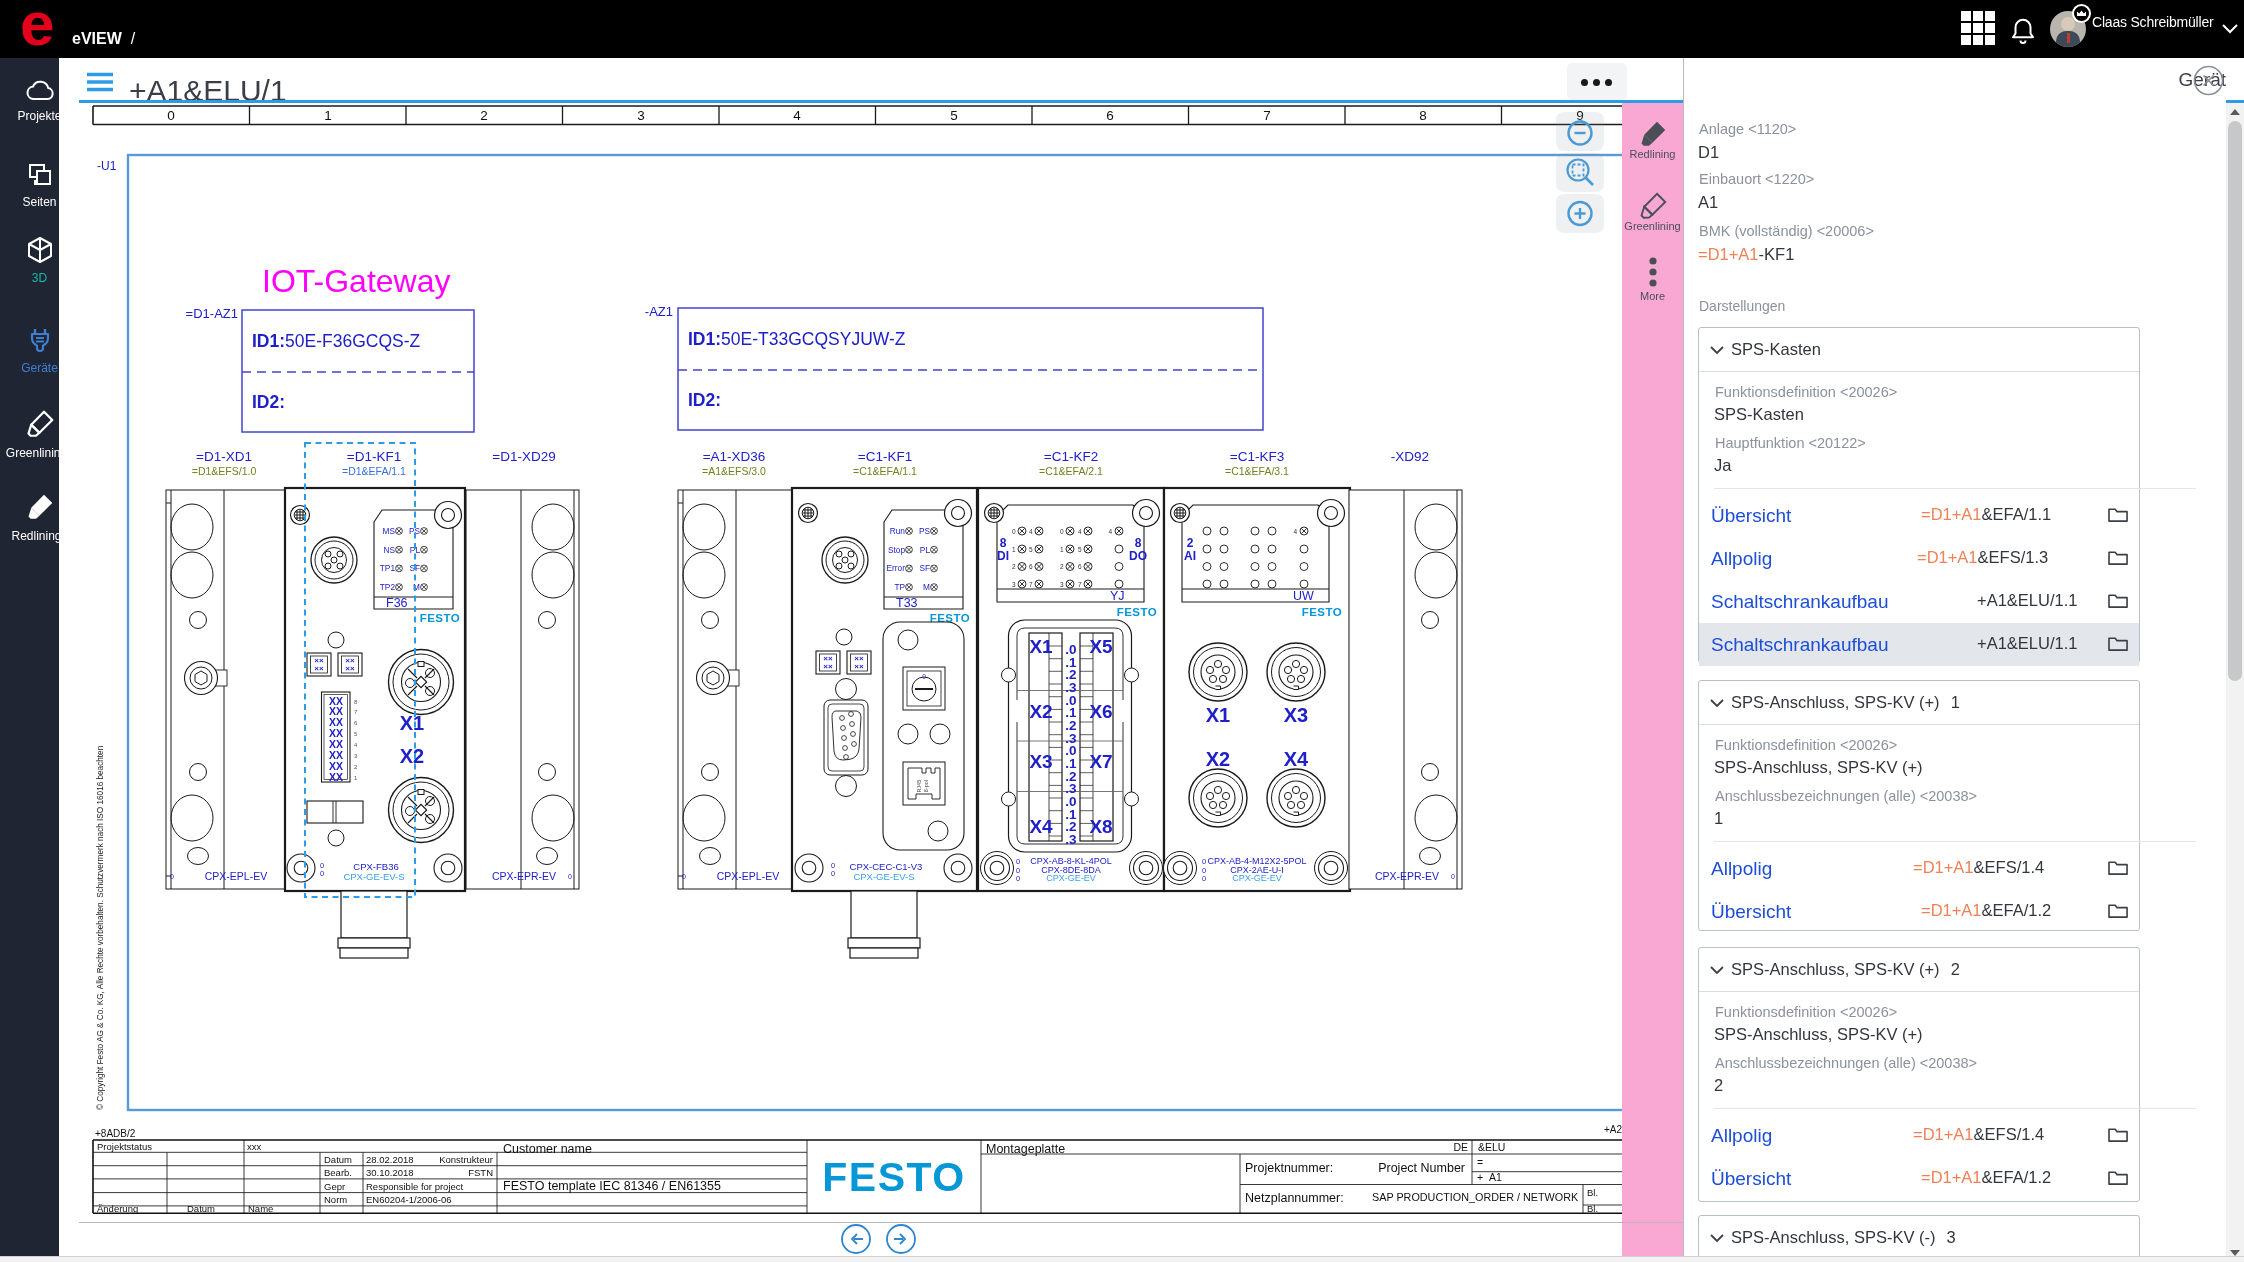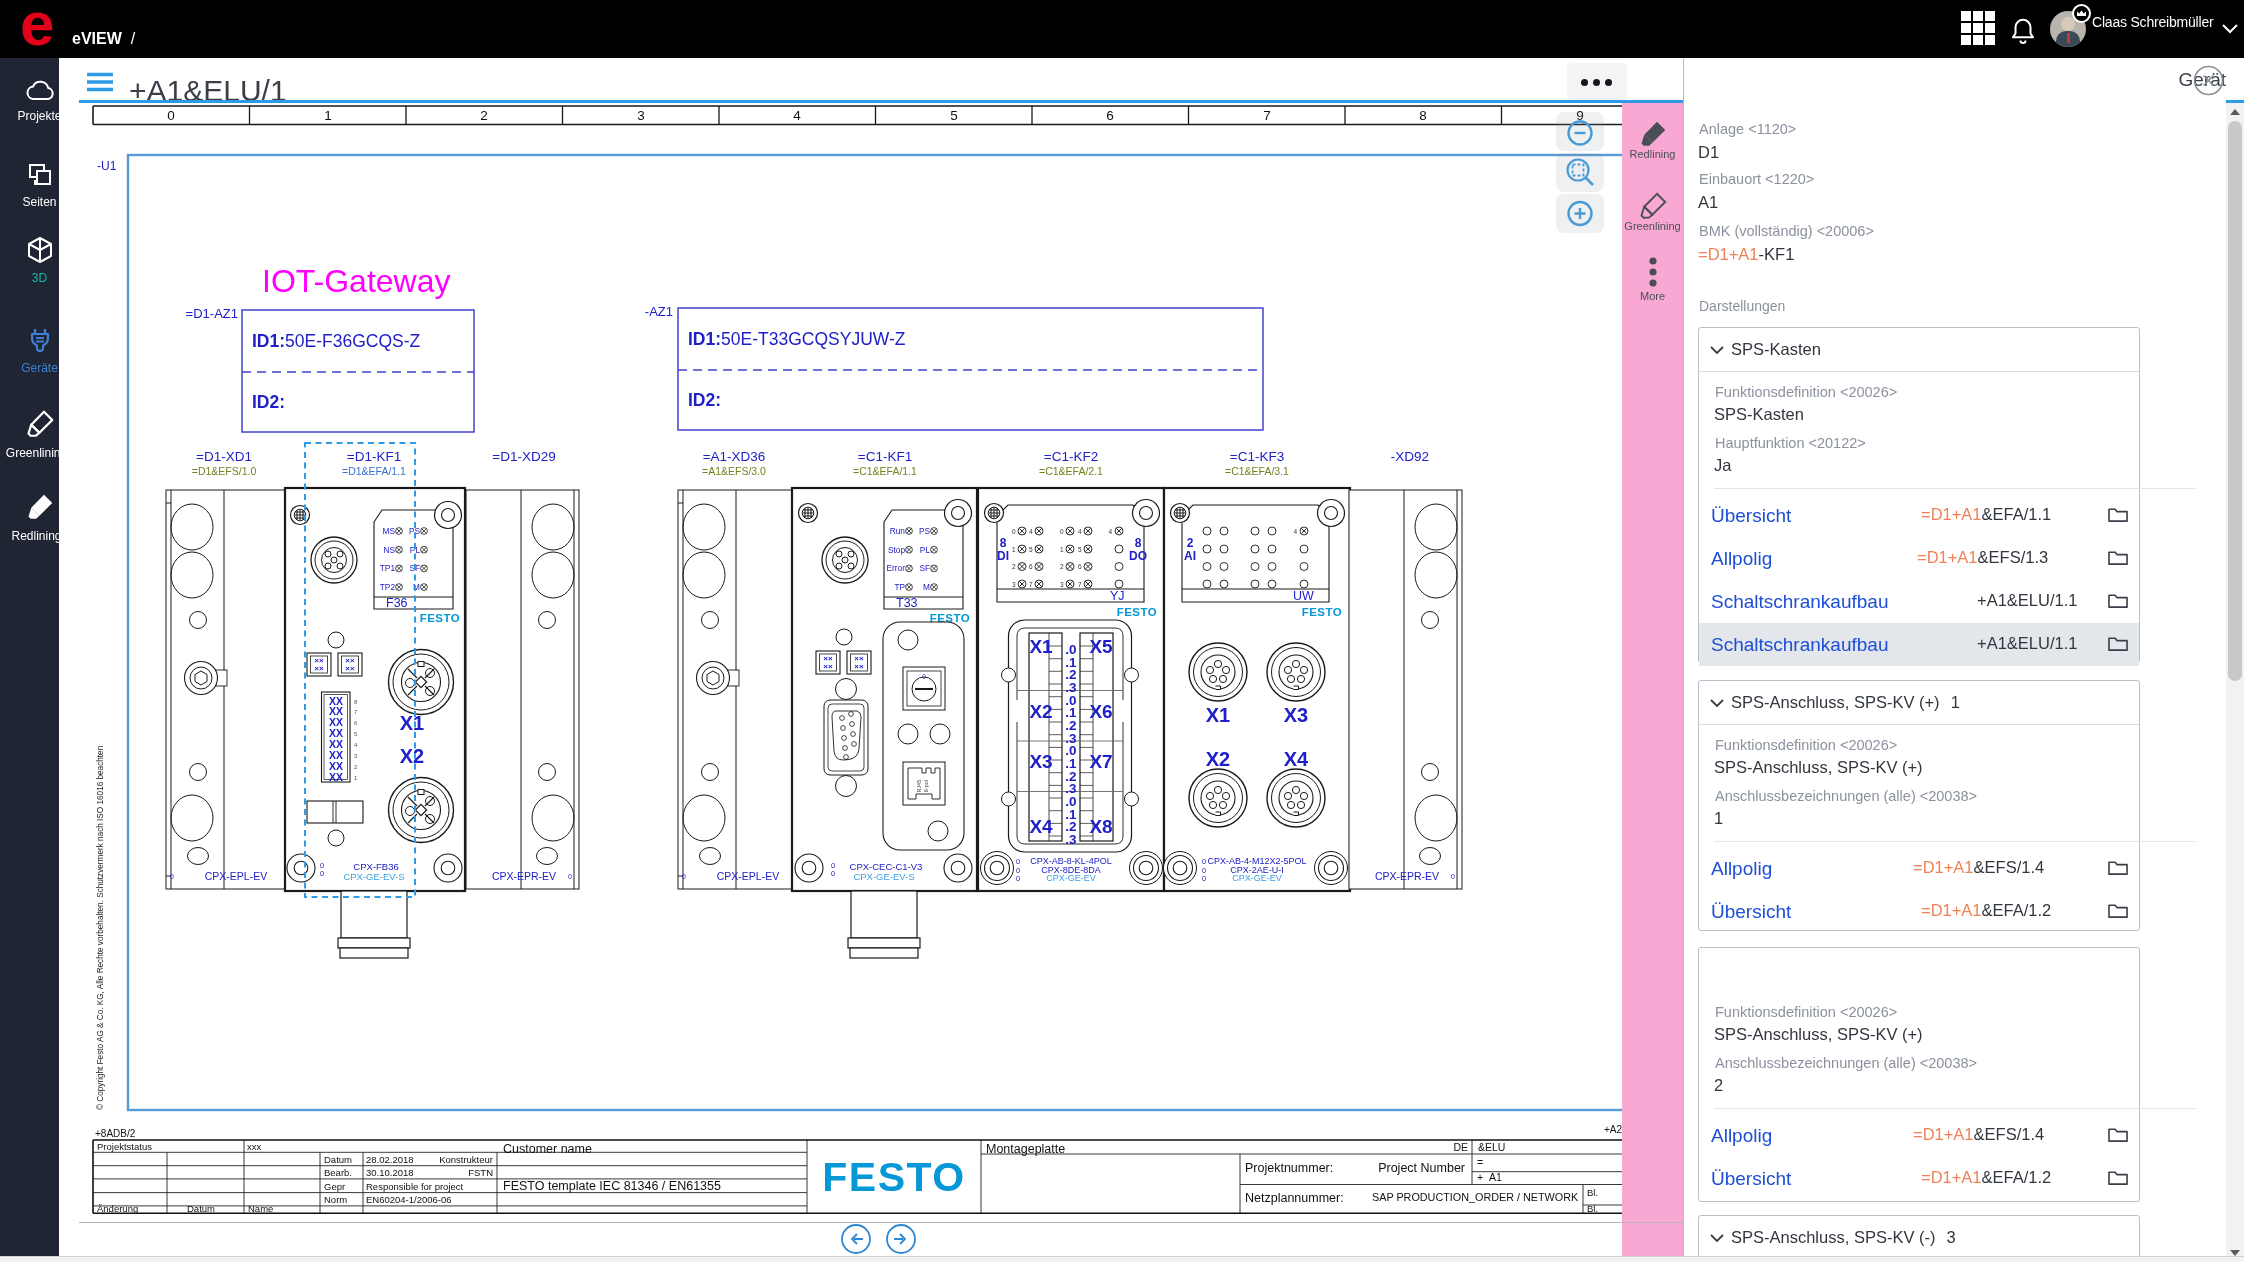--- a/index.html
+++ b/index.html
@@ -791,20 +791,26 @@
       </div>
 <div class="crow" style="top:209px;">
         <div class="n">Übersicht</div>
         <div class="v" style="left:222px"><span style="color:#f08055">=D1+A1</span>&amp;EFA/1.2</div>
         <svg class="fold" viewBox="0 0 24 20">
           <path d="M2 17 V4.5 L8.5 4.5 L10.5 7 L21 7 L21 17 Z" fill="none" stroke="#3a3f47" stroke-width="1.7" stroke-linejoin="round"></path>
         </svg>
       </div>
 </div>
 <div class="card" style="top:889px;height:255px">
+<div class="chead">
+        <svg class="abs" style="left:10px;top:17px" width="16" height="10" viewBox="0 0 16 10">
+          <path d="M2 2 L8 8 L14 2" fill="none" stroke="#3a3f47" stroke-width="1.8"></path>
+        </svg>
+        <div class="t">SPS-Anschluss, SPS-KV (+)<span style="margin-left:11px">2</span></div>
+      </div>
 <div class="abs plabel" style="left:16px;top:56px">Funktionsdefinition &lt;20026&gt;</div>
 <div class="abs pvalue" style="left:15px;top:77px">SPS-Anschluss, SPS-KV (+)</div>
 <div class="abs plabel" style="left:16px;top:107px">Anschlussbezeichnungen (alle) &lt;20038&gt;</div>
 <div class="abs pvalue" style="left:15px;top:128px">2</div>
 <div class="abs" style="left:15px;top:160px;width:482px;height:1px;background:#e2e5e9"></div>
 <div class="crow" style="top:166px;">
         <div class="n">Allpolig</div>
         <div class="v" style="left:214px"><span style="color:#f08055">=D1+A1</span>&amp;EFS/1.4</div>
         <svg class="fold" viewBox="0 0 24 20">
           <path d="M2 17 V4.5 L8.5 4.5 L10.5 7 L21 7 L21 17 Z" fill="none" stroke="#3a3f47" stroke-width="1.7" stroke-linejoin="round"></path>

